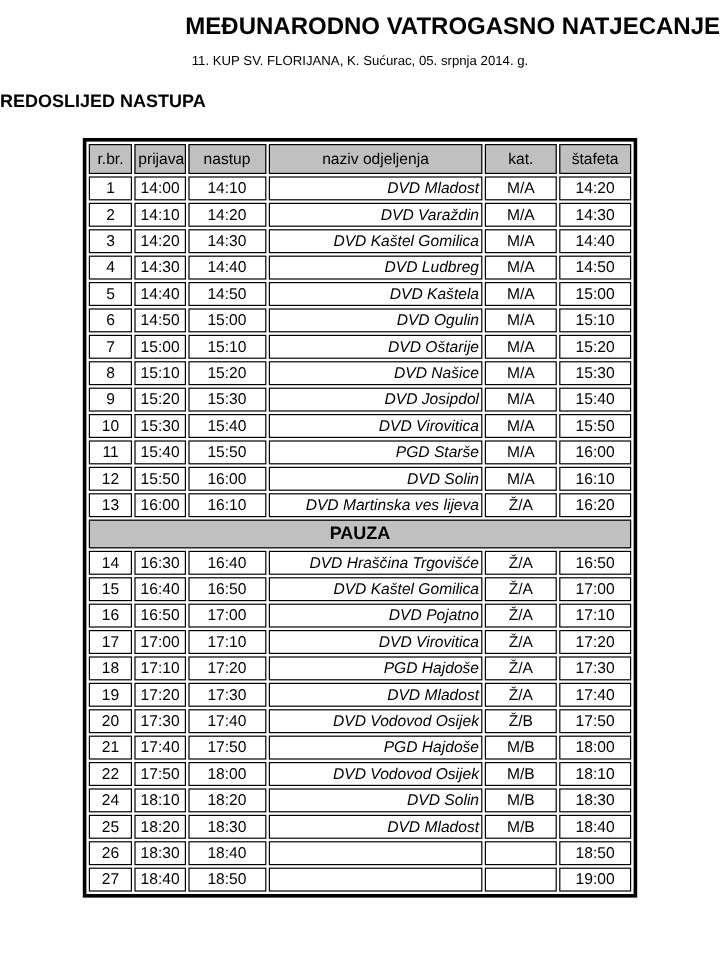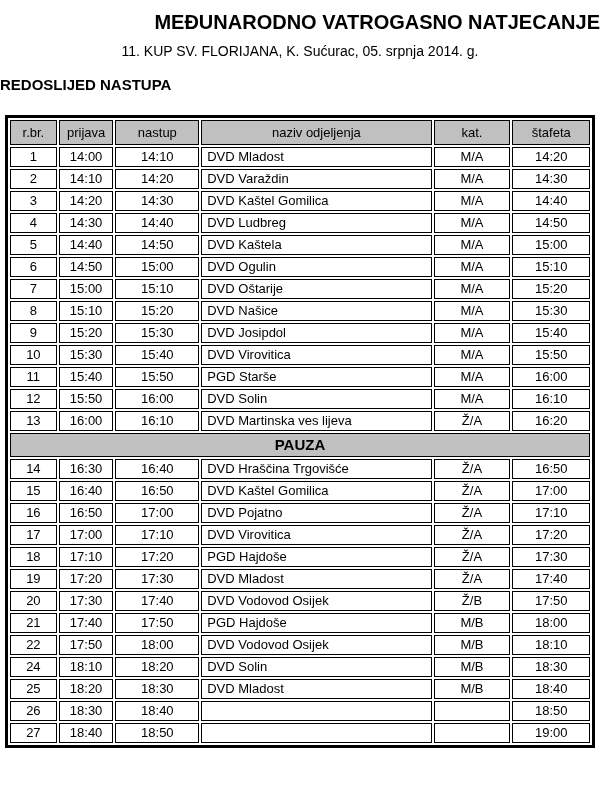--- a/index.html
+++ b/index.html
@@ -16,33 +16,33 @@
   }
   .title {
     text-align: right;
     font-weight: bold;
     font-size: 20px;
     margin-top: 10px;
     line-height: 24px;
   }
   .subtitle {
     text-align: center;
-    font-size: 14px;
+    font-size: 11px;
     margin-top: 9px;
     line-height: 16px;
   }
   .section-heading {
     font-weight: bold;
     font-size: 15px;
     margin-top: 17px;
     line-height: 17px;
   }
   table.schedule {
     margin: 22px auto 0 auto;
-    width: 590px;
+    width: 462px;
     table-layout: fixed;
     border-collapse: separate;
     border-spacing: 2px;
     border: 3px solid var(--border-color, #000);
     background: #ffffff;
   }
   col.c-rbr     { width: 8.2%;  }
   col.c-prijava { width: 9.6%;  }
   col.c-nastup  { width: 14.7%; }
   col.c-naziv   { width: 40.4%; }
@@ -57,22 +57,23 @@
     overflow: hidden;
     white-space: nowrap;
   }
   th {
     background: var(--header-bg, #c0c0c0);
     font-weight: normal;
     height: 21px;
   }
   td { height: 16px; }
   td.naziv {
-    text-align: left;
+    text-align: right;
     padding-left: 5px;
+    font-style: italic;
   }
   tr.pause-row td {
     background: var(--pause-bg, #c0c0c0);
     font-weight: bold;
     font-size: 15px;
     height: 20px;
   }
 </style>
 </head>
 <body>

